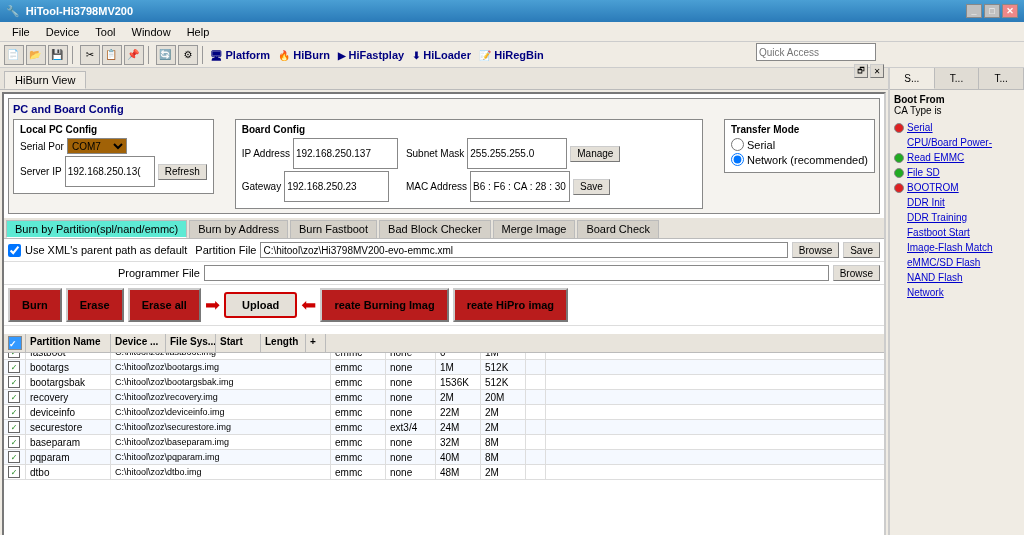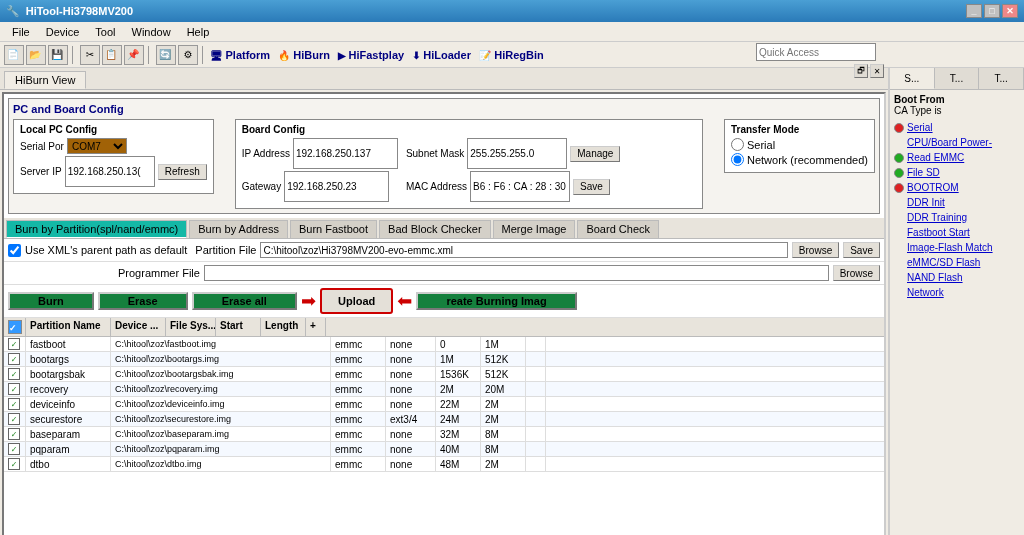--- a/index.html
+++ b/index.html
@@ -49,35 +49,35 @@
 
     .btn-small { height: 16px; padding: 0 6px; border: 1px outset #ccc; background: #e4e0d8; cursor: pointer; font-size: 10px; }
 
     
     .transfer-group { border: 1px solid #888; padding: 4px 6px; background: white; }
     .radio-row { display: flex; align-items: center; gap: 3px; margin-bottom: 2px; }
 
     
     .burn-tabbar { display: flex; background: #e8e4dc; border-bottom: 1px solid #bbb; padding: 2px 2px 0; }
     .burn-tab { background: #d4d0c8; border: 1px solid #bbb; border-bottom: none; padding: 2px 8px; cursor: pointer; font-size: 11px; margin-right: 2px; }
-    .burn-tab.active { background: #14b8a6; border-bottom: 1px solid white; }
+    .burn-tab.active { background: #5eead4; border-bottom: 1px solid white; }
 
     
     .partition-config { padding: 3px 4px; background: white; border-bottom: 1px solid #ddd; display: flex; align-items: center; gap: 4px; }
     .file-input-wide { height: 16px; border: 1px solid #888; font-size: 10px; padding: 0 2px; background: white; flex: 1; }
 
     
     .buttons-row { display: flex; align-items: center; padding: 3px 4px; gap: 4px; background: white; border-bottom: 1px solid #ddd; }
-    .btn-main { height: 18px; padding: 0 28px; border: 2px outset #ccc; background: #15803d; cursor: pointer; font-size: 11px; font-weight: bold; }
+    .btn-main { height: 34px; padding: 0 12px; border: 2px outset #ccc; background: #b91c1c; cursor: pointer; font-size: 11px; font-weight: bold; }
     .btn-upload { height: 26px; padding: 0 16px; border: 2px solid #cc0000; background: #e4e0d8; cursor: pointer; font-size: 11px; font-weight: bold; border-radius: 3px; }
     .arrow-icon { font-size: 18px; color: #cc0000; }
 
     
     .partition-table { flex: 1; overflow: auto; }
-    .table-header { display: flex; background: #e8e4dc; border-bottom: 1px solid #bbb; position: sticky; top: 0; }
+    .table-header { display: flex; background: #e8e4dc; border-bottom: 1px solid #bbb; position: sticky; top: 8px; }
     .table-header-cell { font-weight: bold; font-size: 10px; padding: 2px 4px; border-right: 1px solid #bbb; white-space: nowrap; overflow: hidden; }
     .table-row { display: flex; border-bottom: 1px solid #ddd; }
     .table-row:nth-child(even) { background: #f5f9ff; }
     .table-row:nth-child(odd) { background: white; }
     .table-cell { font-size: 10px; padding: 1px 4px; border-right: 1px solid #ddd; white-space: nowrap; overflow: hidden; display: flex; align-items: center; }
     .check { width: 12px; height: 12px; border: 1px solid #888; background: white; display: flex; align-items: center; justify-content: center; font-size: 8px; }
     .check.checked::after { content: '✓'; }
     .check-blue { background: #3399ff; width: 14px; height: 14px; border: 1px solid #888; display: flex; align-items: center; justify-content: center; }
     .check-blue::after { content: '✓'; color: white; font-size: 9px; }
 
@@ -251,20 +251,23 @@
       <div class="buttons-row">
         <button class="btn-main">Burn</button>
         <button class="btn-main">Erase</button>
         <button class="btn-main">Erase all</button>
         <span class="arrow-icon">➡</span>
         <button class="btn-upload">Upload</button>
         <span class="arrow-icon">⬅</span>
         <button class="btn-main">
           <span>reate Burning Imag</span>
         </button>
+        <button class="btn-main">
+          <span>reate HiPro imag</span>
+        </button>
       </div>
 
       <div class="partition-table">
         <div class="table-header">
           <div class="table-header-cell col-check">
             <div class="check-blue" style="display:inline-block;"></div>
           </div>
           <div class="table-header-cell col-name">Partition Name</div>
           <div class="table-header-cell col-device">Device ...</div>
           <div class="table-header-cell col-filesys">File Sys...</div>

